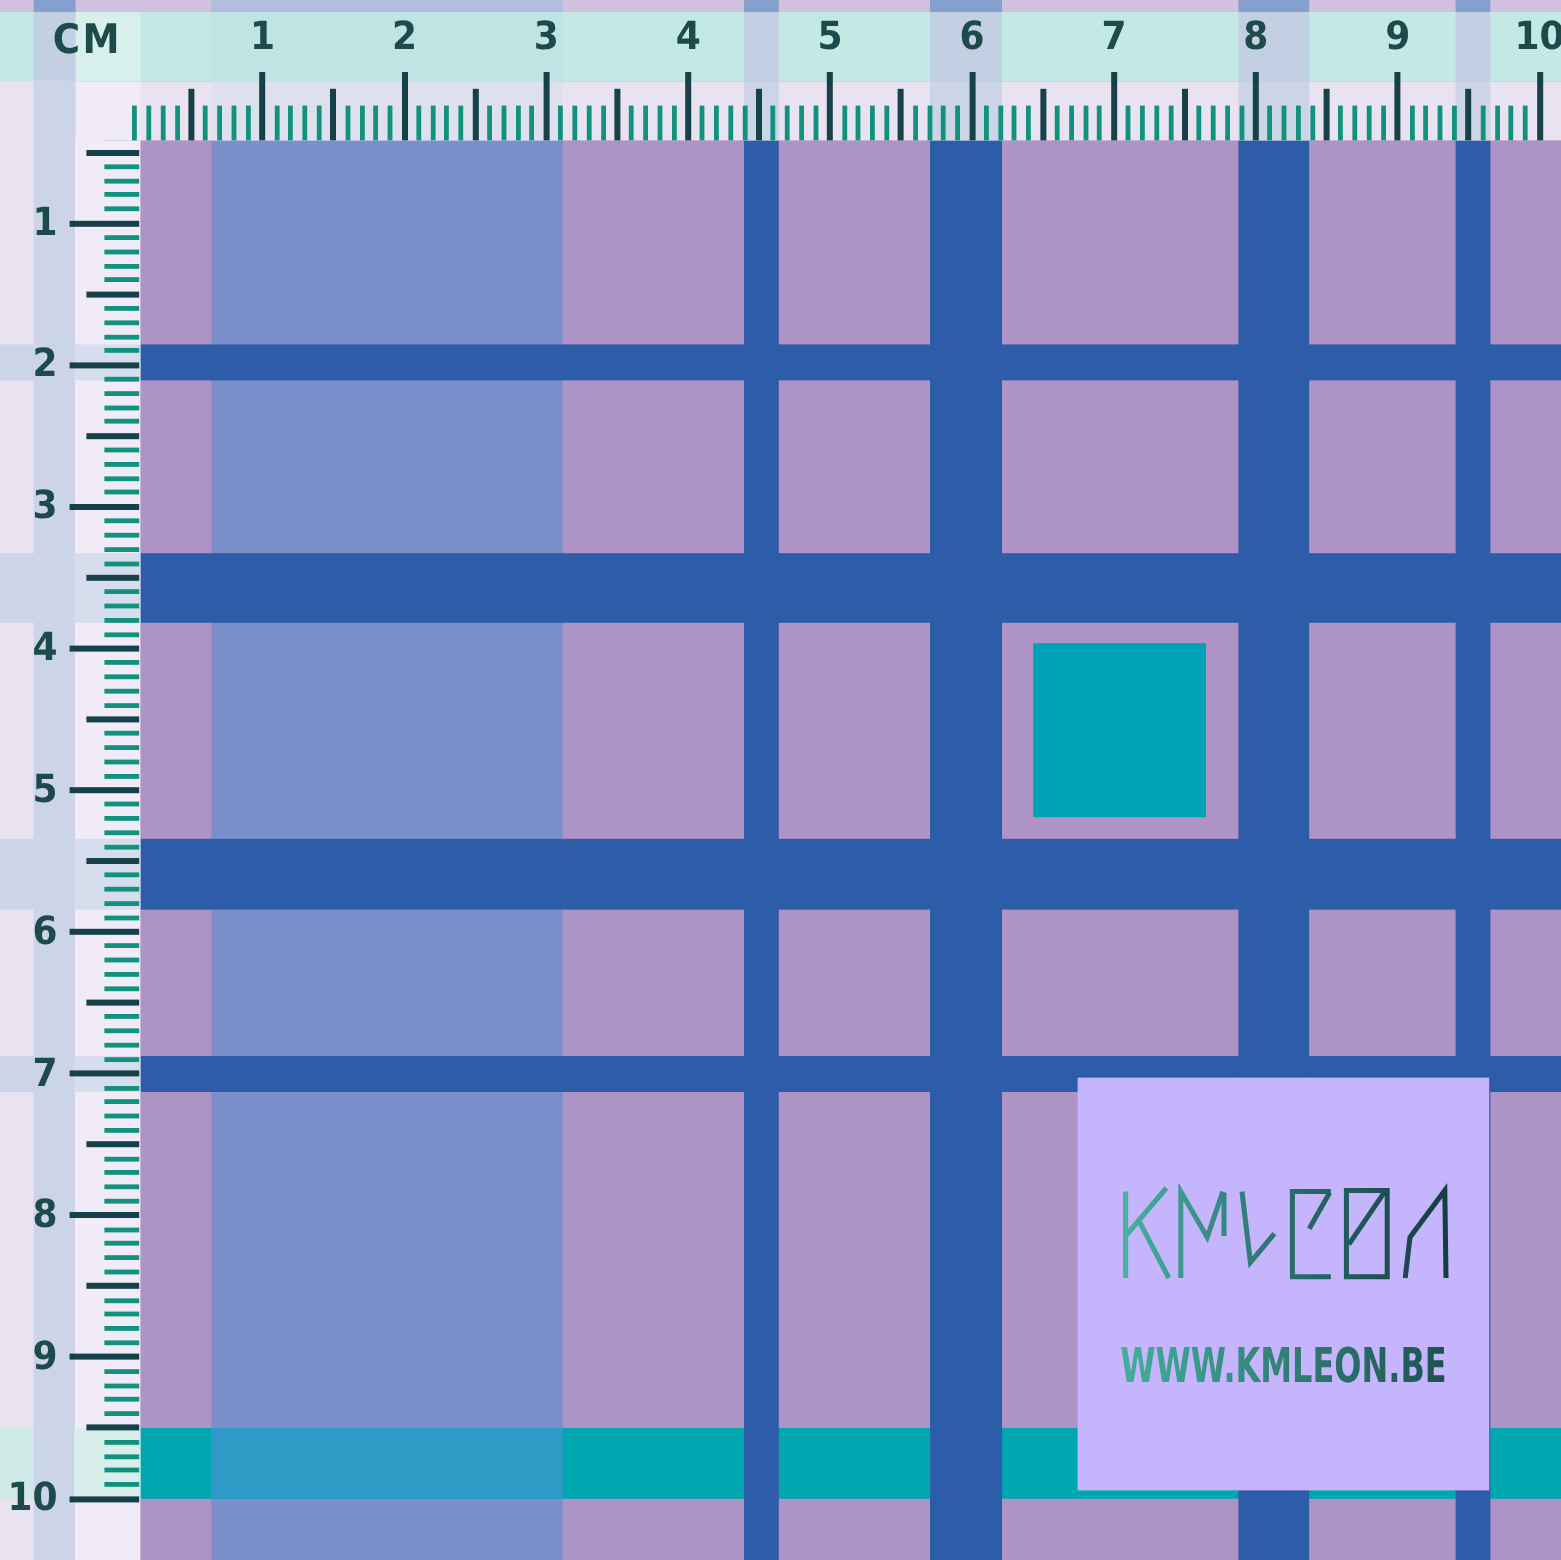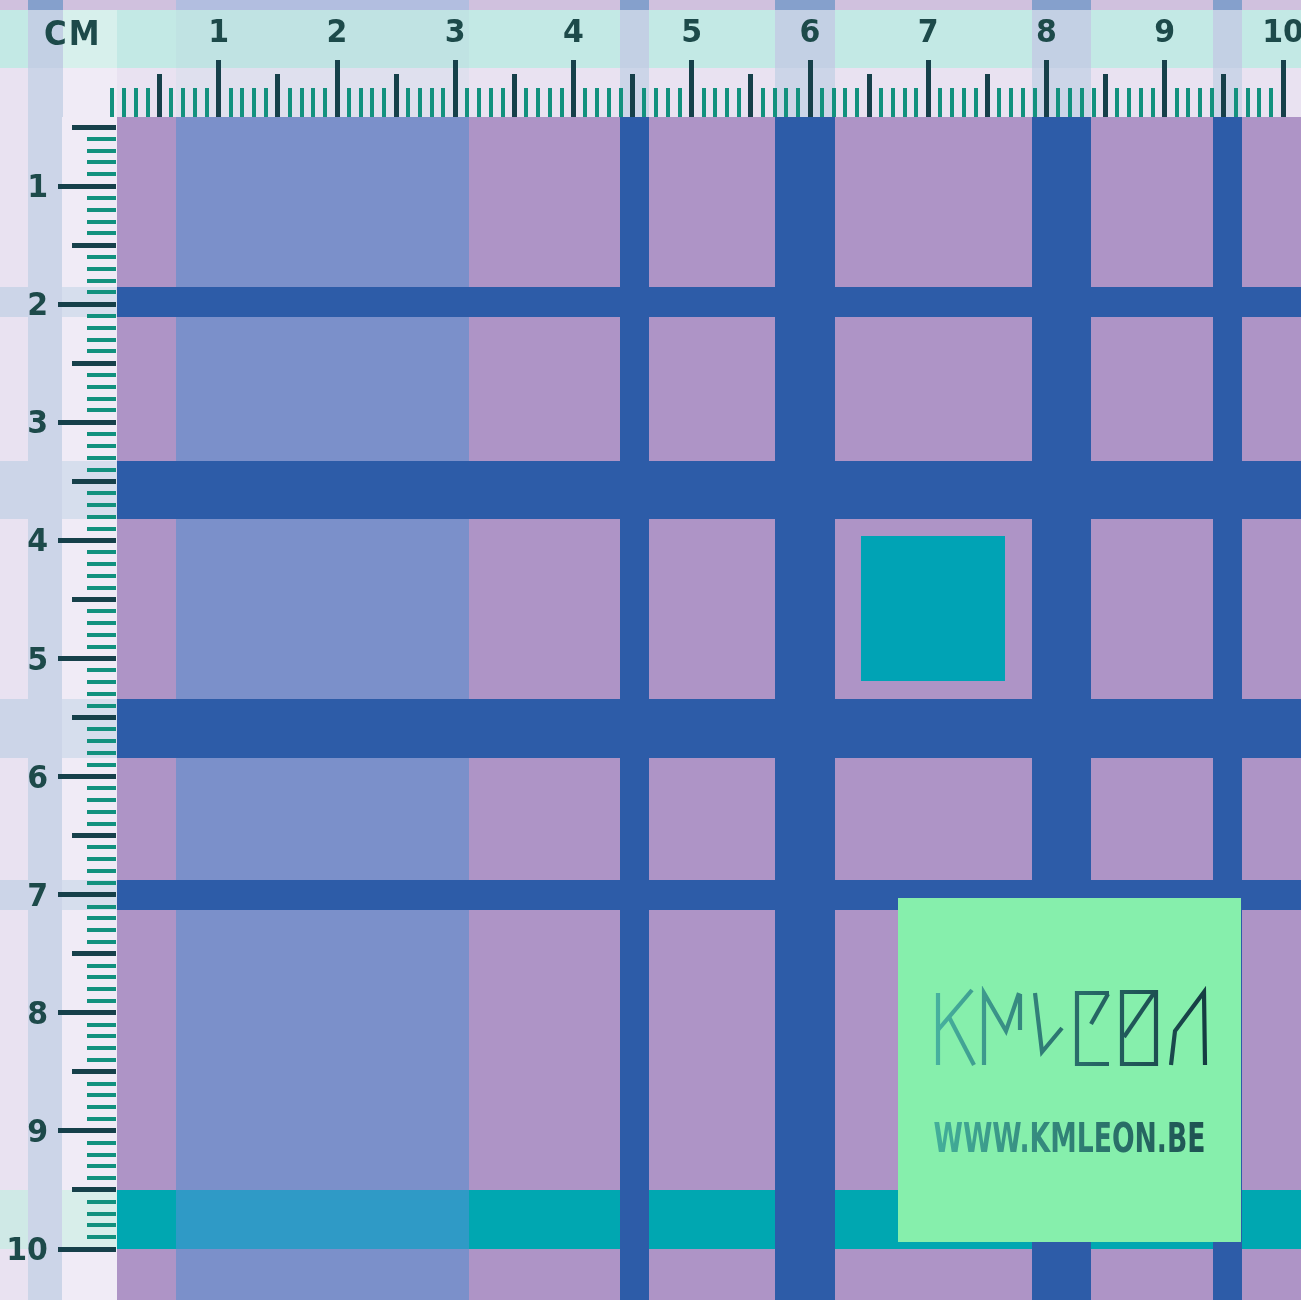--- a/index.html
+++ b/index.html
@@ -4,21 +4,21 @@
 <style>
   html,body{margin:0;padding:0;background:#fff;}
   .screen{position:relative;width:1301px;height:1300px;overflow:hidden;
           font-family:"DejaVu Sans",sans-serif;}
   .abs{position:absolute;}
   .num{position:absolute;color:#1d4a4a;font-weight:bold;font-size:30px;
        line-height:34px;transform:scaleY(1.08);}
   .unit{position:absolute;color:#1d4a4a;font-weight:bold;font-size:31px;
         letter-spacing:2px;transform:scaleY(1.1);}
   .brand-card{position:absolute;left:898px;top:898px;width:343px;height:344px;
-              background:#86efac;z-index:40;}
+              background:#c4b5fd;z-index:40;}
   .brand-card svg{position:absolute;}
 </style>
 </head>
 <body>
 
 <div class="screen">
 
   <div id="pattern-layer" class="abs" style="left:0;top:0;width:1301px;height:1300px;">
       <div style="position: absolute; left: 0px; top: 0px; width: 1301px; height: 1300px; background: rgb(174, 148, 198);"></div>
       <div style="position: absolute; left: 176px; top: 0px; width: 293px; height: 1300px; background: rgb(123, 144, 202);"></div>

